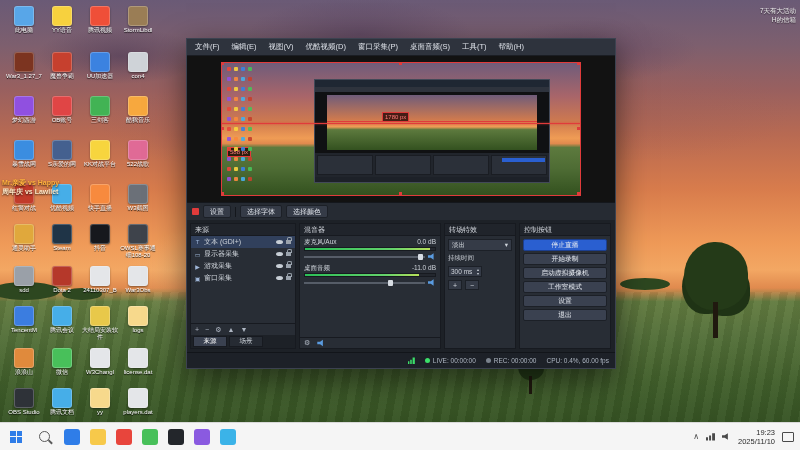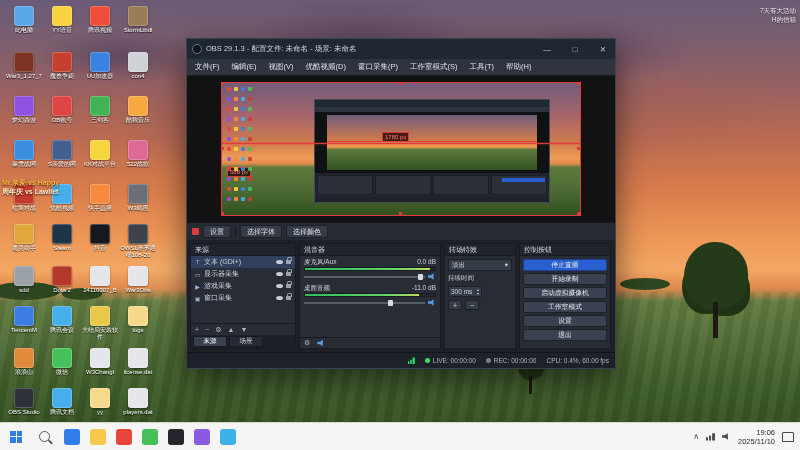--- a/index.html
+++ b/index.html
@@ -323,34 +323,27 @@
 <div class="overlay-text">
   <div class="ov1">Mr.亲爱 vs Happy</div>
   <div class="ov2">周年庆 vs Lawliet</div>
 </div>
 <div class="corner-note">
   <div>7天有大活动</div>
   <div>H的信箱</div>
 </div>
 
 <div class="obs">
-  <div class="titlebar">
-    <div class="obs-logo"></div>
-    <div class="title-text">OBS 29.1.3 - 配置文件: 未命名 - 场景: 未命名</div>
-    <div class="win-btn">—</div>
-    <div class="win-btn">□</div>
-    <div class="win-btn">✕</div>
-  </div>
   <div class="menubar" id="obs-menu">
       <div class="menu-item">文件(F)</div>
       <div class="menu-item">编辑(E)</div>
       <div class="menu-item">视图(V)</div>
       <div class="menu-item">优酷视频(D)</div>
       <div class="menu-item">窗口采集(P)</div>
-      <div class="menu-item">工作室模式(S)</div>
+      <div class="menu-item">桌面音频(S)</div>
       <div class="menu-item">工具(T)</div>
       <div class="menu-item">帮助(H)</div>
     </div>
 
   <div class="preview">
     <div class="canvas" id="mini-canvas">
       <div class="mini-obs">
         <div class="mini-title"></div>
         <div class="mini-menu"></div>
         <div class="mini-prev">
@@ -604,18 +597,18 @@
       </div>
       <div class="task-app">
         <div class="task-app-inner" style="background: rgb(59, 179, 232);"></div>
       </div>
     </div>
   <div class="tray">
     <span class="chev">∧</span>
     <div class="tray-net"></div>
     <div class="tray-vol"></div>
     <div class="clock">
-      <span>19:06</span>
+      <span>19:23</span>
       <span>2025/11/10</span>
     </div>
     <div class="action"></div>
   </div>
 </div>
 
 </body></html>

